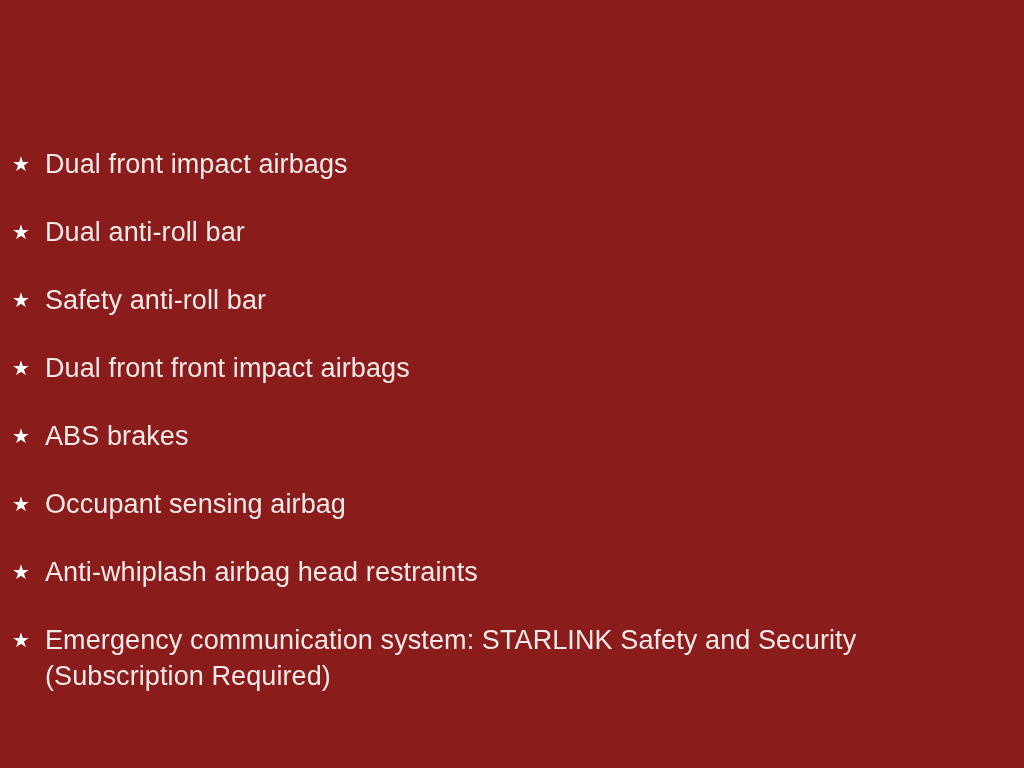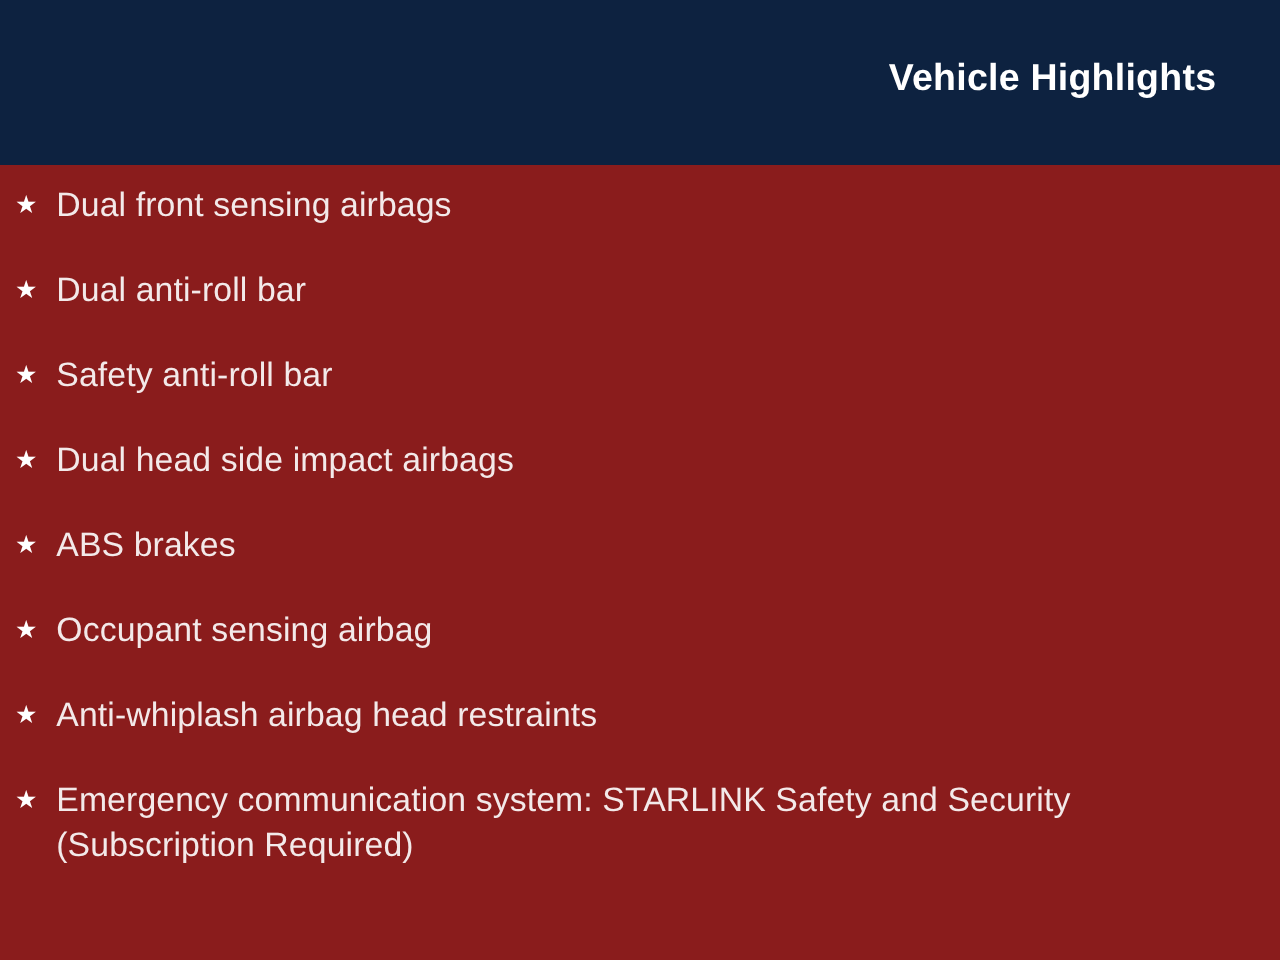--- a/index.html
+++ b/index.html
@@ -82,45 +82,42 @@
   }
   .bullet-text {
     display: block;
   }
 </style>
 </head>
 <body>
 
 <div class="slide">
 
-  <div class="slide-header">
-    <h1 class="slide-title">Vehicle Highlights</h1>
-  </div>
 
   <div class="slide-body">
     <ul class="bullet-list">
 
       <li class="bullet-item">
         <span class="bullet-star">★</span>
-        <span class="bullet-text">Dual front sensing airbags</span>
+        <span class="bullet-text">Dual front impact airbags</span>
       </li>
 
       <li class="bullet-item">
         <span class="bullet-star">★</span>
         <span class="bullet-text">Dual anti-roll bar</span>
       </li>
 
       <li class="bullet-item">
         <span class="bullet-star">★</span>
         <span class="bullet-text">Safety anti-roll bar</span>
       </li>
 
       <li class="bullet-item">
         <span class="bullet-star">★</span>
-        <span class="bullet-text">Dual head side impact airbags</span>
+        <span class="bullet-text">Dual front front impact airbags</span>
       </li>
 
       <li class="bullet-item">
         <span class="bullet-star">★</span>
         <span class="bullet-text">ABS brakes</span>
       </li>
 
       <li class="bullet-item">
         <span class="bullet-star">★</span>
         <span class="bullet-text">Occupant sensing airbag</span>

